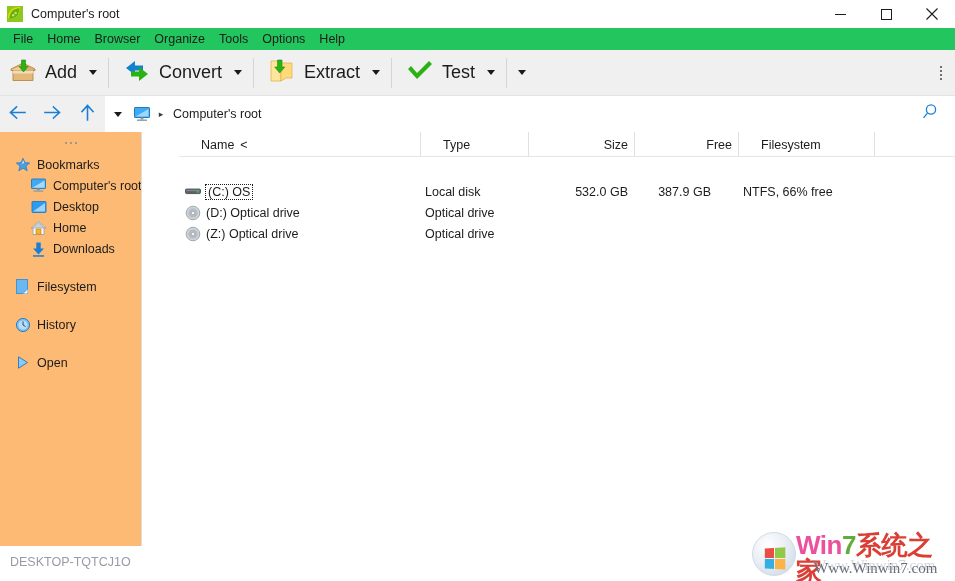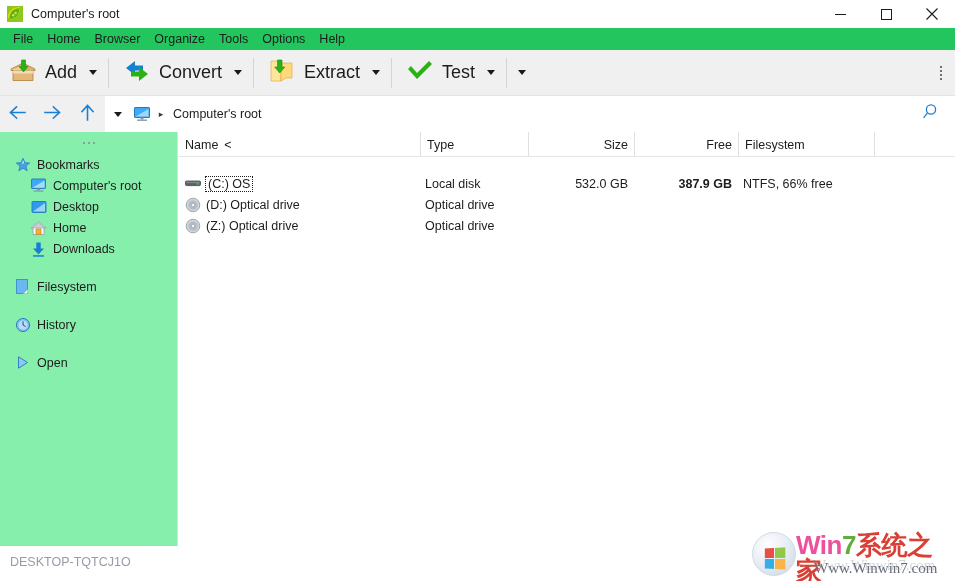--- a/index.html
+++ b/index.html
@@ -107,22 +107,22 @@
   .crumb-text {
     font-size: 12.5px; color: #1c1c1c; padding-left: 4px;
   }
   .search-btn {
     position: absolute; right: 8px; top: 0; width: 34px; height: 36px;
     display: flex; align-items: center; justify-content: center;
   }
 
   
   .sidebar {
-    position: absolute; left: 0; top: 132px; width: 178px; height: 414px;
-    background: #86efac;
+    position: absolute; left: 0; top: 132px; width: 142px; height: 414px;
+    background: #fdba74;
     border-right: 1px solid #dedede;
     overflow: hidden;
   }
   .sb-ellipsis {
     height: 22px; display: flex; align-items: center; justify-content: center;
     padding-left: 0;
   }
   .sb-ellipsis .dots3 { display: flex; gap: 3px; }
   .sb-ellipsis .dots3 i { width: 2px; height: 2px; background: #8a8a8a; border-radius: 50%; }
   .sb-row {
@@ -143,21 +143,21 @@
   .colheader {
     position: relative; height: 25px; width: 776px;
     border-bottom: 1px solid #e6e6e6;
     background: #ffffff;
   }
   .ch {
     position: absolute; top: 0; height: 25px;
     font-size: 12.5px; color: #1c1c1c;
     display: flex; align-items: center;
     border-left: 1px solid #e0e0e0;
-    padding-left: 6px; padding-right: 6px;
+    padding-left: 22px; padding-right: 6px;
     box-sizing: border-box;
   }
   .ch.first { border-left: none; }
   .ch.right { justify-content: flex-end; }
   .row {
     position: relative; height: 21px; width: 776px;
   }
   .cell {
     position: absolute; top: 0; height: 21px;
     font-size: 12.5px; color: #1c1c1c;
@@ -504,34 +504,34 @@
         <span>Free</span>
       </div>
       <div class="ch" style="left:559px; width:136px;">
         <span>Filesystem</span>
       </div>
       <div class="ch" style="left:695px; width:81px;">
         <span></span>
       </div>
     </div>
 
-    <div class="row" style="margin-top:16px;">
+    <div class="row" style="margin-top:24px;">
       <div class="cell namecell" style="left:0px; width:241px;">
         <span class="drv-ico">
           <svg width="16" height="13" viewBox="0 0 16 13">
             <rect x="0.5" y="5" width="15" height="4.6" rx="1" fill="#5a6068" stroke="#3d4349" stroke-width="0.8"></rect>
             <rect x="1.2" y="5.6" width="13.6" height="1.6" fill="#7e858d"></rect>
             <rect x="11.5" y="7.2" width="2.6" height="1.4" fill="#2ecb45"></rect>
           </svg>
         </span>
         <span class="focusbox">(C:) OS</span>
       </div>
       <div class="cell" style="left:246px; width:103px;">Local disk</div>
       <div class="cell right" style="left:349px; width:100px;">532.0 GB</div>
-      <div class="cell right" style="left:455px; width:98px;font-weight:bold;">387.9 GB</div>
+      <div class="cell right" style="left:434px; width:98px;">387.9 GB</div>
       <div class="cell" style="left:564px; width:131px;">NTFS, 66% free</div>
     </div>
 
     <div class="row">
       <div class="cell namecell" style="left:0px; width:241px;">
         <span class="drv-ico">
           <svg width="16" height="16" viewBox="0 0 16 16">
             <circle cx="8" cy="8" r="6.8" fill="#cfd4d9" stroke="#9aa1a8" stroke-width="0.9"></circle>
             <circle cx="8" cy="8" r="4.6" fill="#b6bcc3"></circle>
             <circle cx="8" cy="8" r="1.8" fill="#f4f6f8" stroke="#9aa1a8" stroke-width="0.7"></circle>

